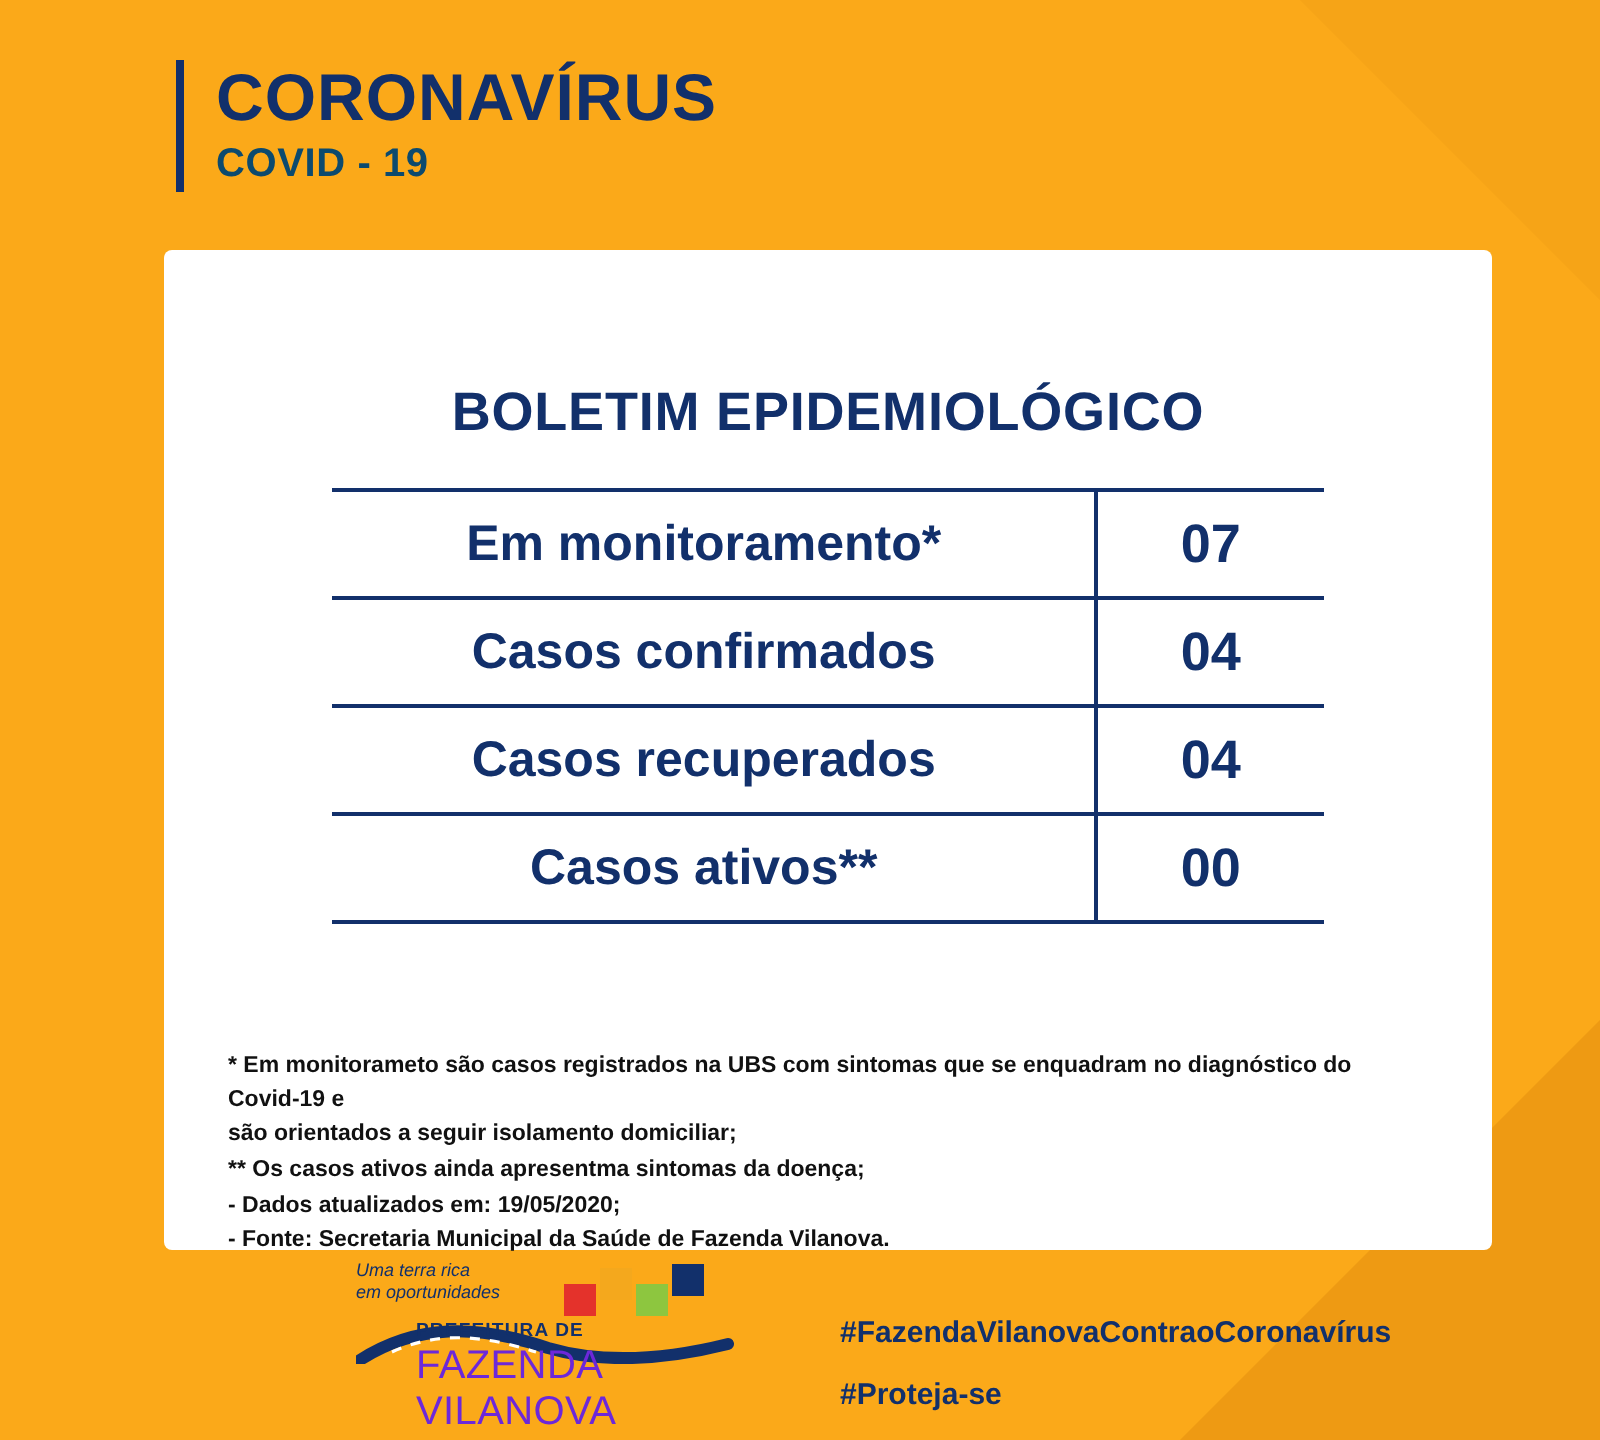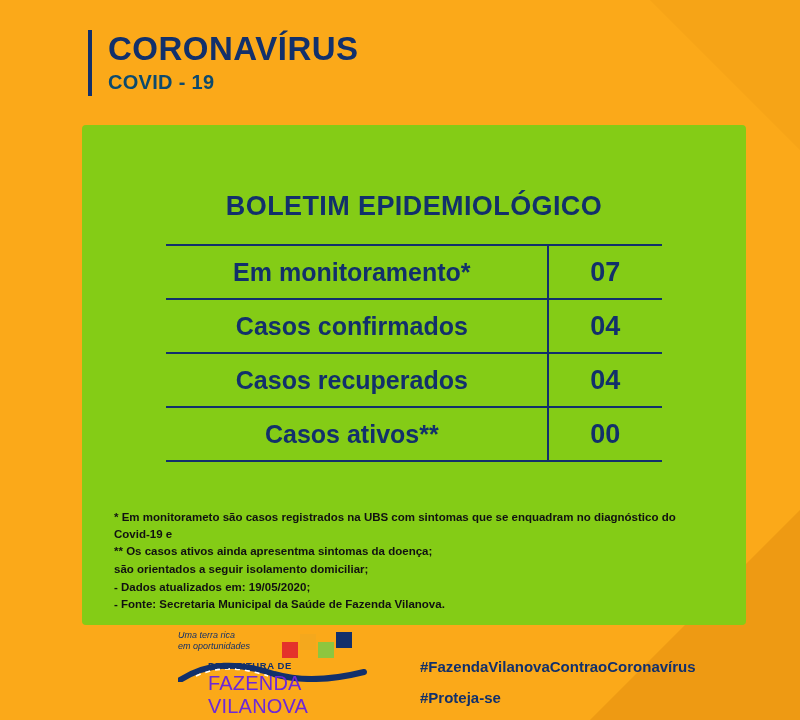--- a/index.html
+++ b/index.html
@@ -77,21 +77,21 @@
     letter-spacing: 0.3px;
   }
 
   
   .card {
     position: absolute;
     top: 125px;
     left: 82px;
     width: 664px;
     height: 500px;
-    background: #84cc16;
+    background: #ffffff;
     border-radius: 4px;
     z-index: 2;
     box-shadow: 0 0 0 rgba(0,0,0,0);
   }
   .card-title {
     text-align: center;
     font-size: 27px;
     font-weight: bold;
     color: #12306B;
     margin-top: 66px;
@@ -128,21 +128,21 @@
     font-weight: bold;
     color: #12306B;
     width: 116px;
   }
 
   
   .notes {
     position: absolute;
     left: 32px;
     right: 32px;
-    top: 384px;
+    top: 400px;
     font-size: 11.5px;
     color: #111111;
     line-height: 1.45;
     font-weight: bold;
   }
   .notes div {
     margin-bottom: 1px;
   }
 
   
@@ -256,22 +256,22 @@
         </tr>
         <tr>
           <td class="cell-label">Casos ativos**</td>
           <td class="cell-value">00</td>
         </tr>
       </tbody>
     </table>
 
     <div class="notes">
       <div>* Em monitorameto são casos registrados na UBS com sintomas que se enquadram no diagnóstico do Covid-19 e</div>
+      <div>são orientados a seguir isolamento domiciliar;</div>
       <div>** Os casos ativos ainda apresentma sintomas da doença;</div>
-      <div>são orientados a seguir isolamento domiciliar;</div>
       <div>- Dados atualizados em: 19/05/2020;</div>
       <div>- Fonte: Secretaria Municipal da Saúde de Fazenda Vilanova.</div>
     </div>
   </div>
 
   <div class="footer">
 
     <div class="logo">
       <div class="logo-tagline">
         <span>Uma terra rica</span><br>

